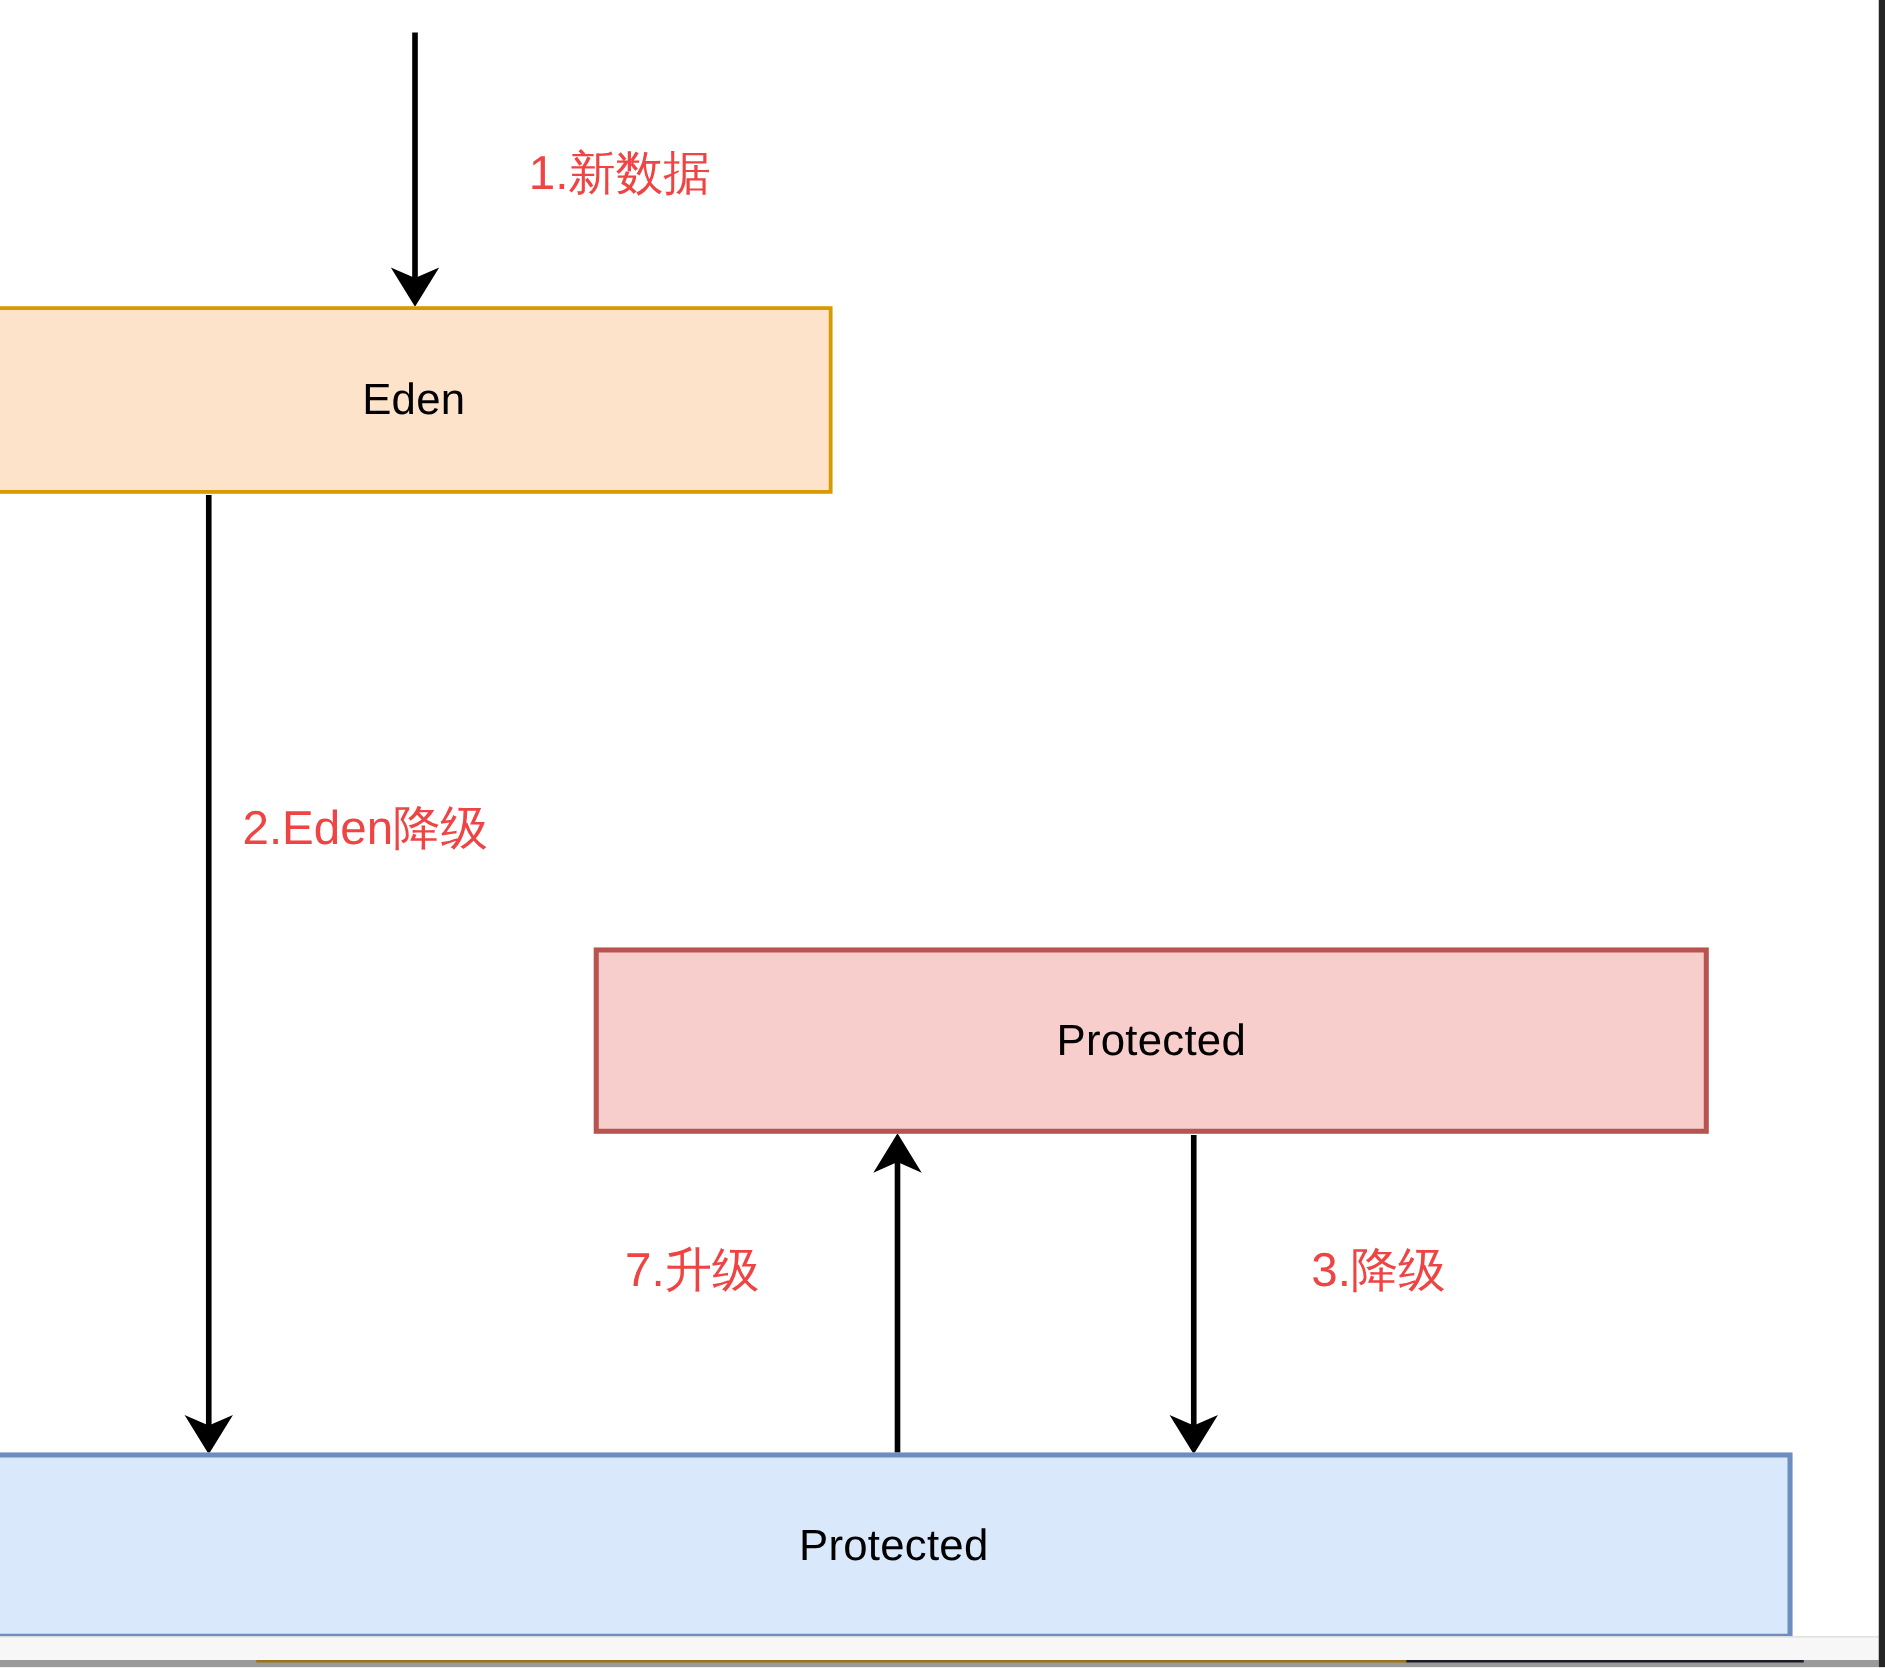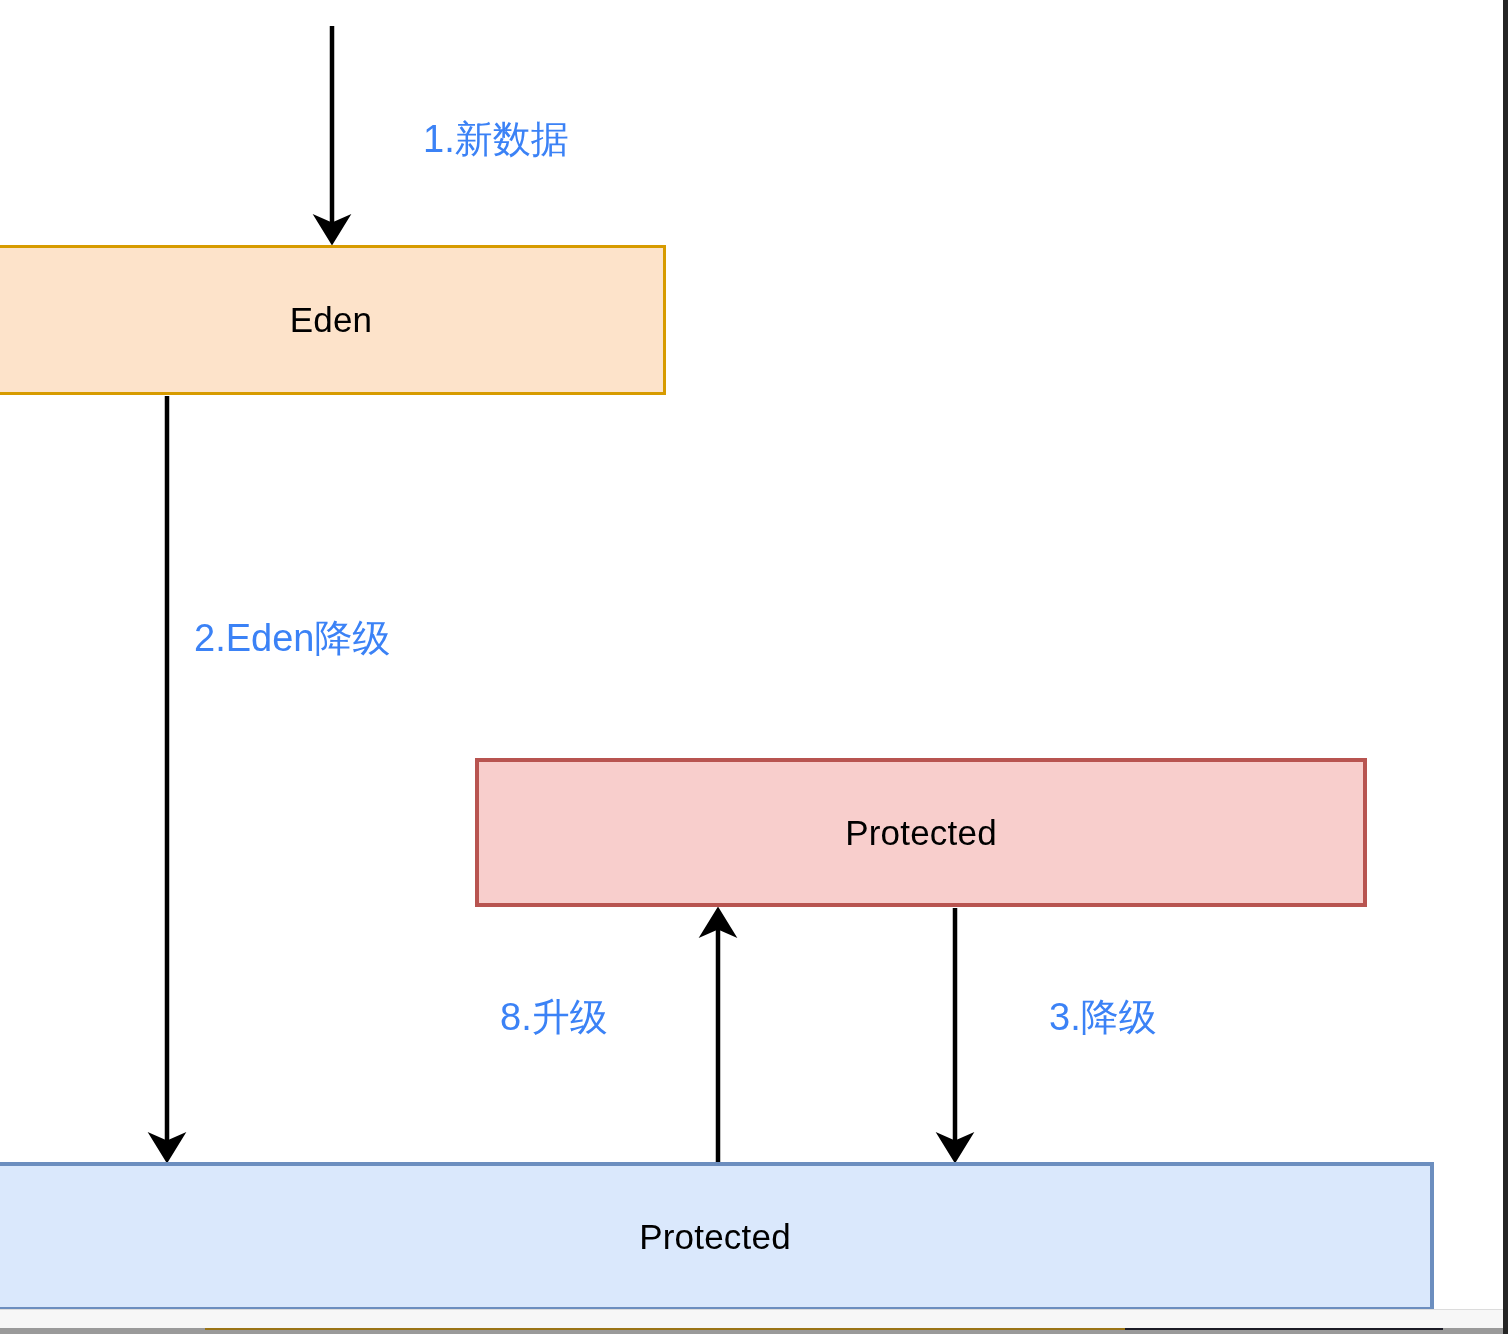--- a/index.html
+++ b/index.html
@@ -93,28 +93,28 @@
     top: 1162px;
     width: 1438px;
     height: 149px;
     background: #dae8fc;
     border: 4px solid #6c8ebf;
   }
 
   
   .edge-label {
     position: absolute;
-    color: #3b82f6;
+    color: #ef4444;
     font-size: 38px;
     white-space: nowrap;
     line-height: 1;
     text-align: center;
   }
   .label-new-data  { left: 423px;  top: 120px; }
-  .label-eden-demote { left: 194px; top: 619px; }
+  .label-eden-demote { left: 194px; top: 644px; }
   .label-promote   { left: 500px;  top: 998px; }
   .label-demote    { left: 1049px; top: 998px; }
 
   
   svg.edges {
     position: absolute;
     left: 0;
     top: 0;
     width: 1508px;
     height: 1334px;
@@ -151,21 +151,21 @@
   </div>
 
   <div class="node node-probation">
     <span>Protected</span>
   </div>
 
   <div class="edge-label label-new-data">1.新数据</div>
 
   <div class="edge-label label-eden-demote">2.Eden降级</div>
 
-  <div class="edge-label label-promote">8.升级</div>
+  <div class="edge-label label-promote">7.升级</div>
 
   <div class="edge-label label-demote">3.降级</div>
 
   <div class="bottom-strip">
     <div class="bottom-strip-inner"></div>
     <div class="bottom-strip-gold"></div>
     <div class="bottom-strip-dark"></div>
   </div>
   <div class="window-edge-right"></div>
 

